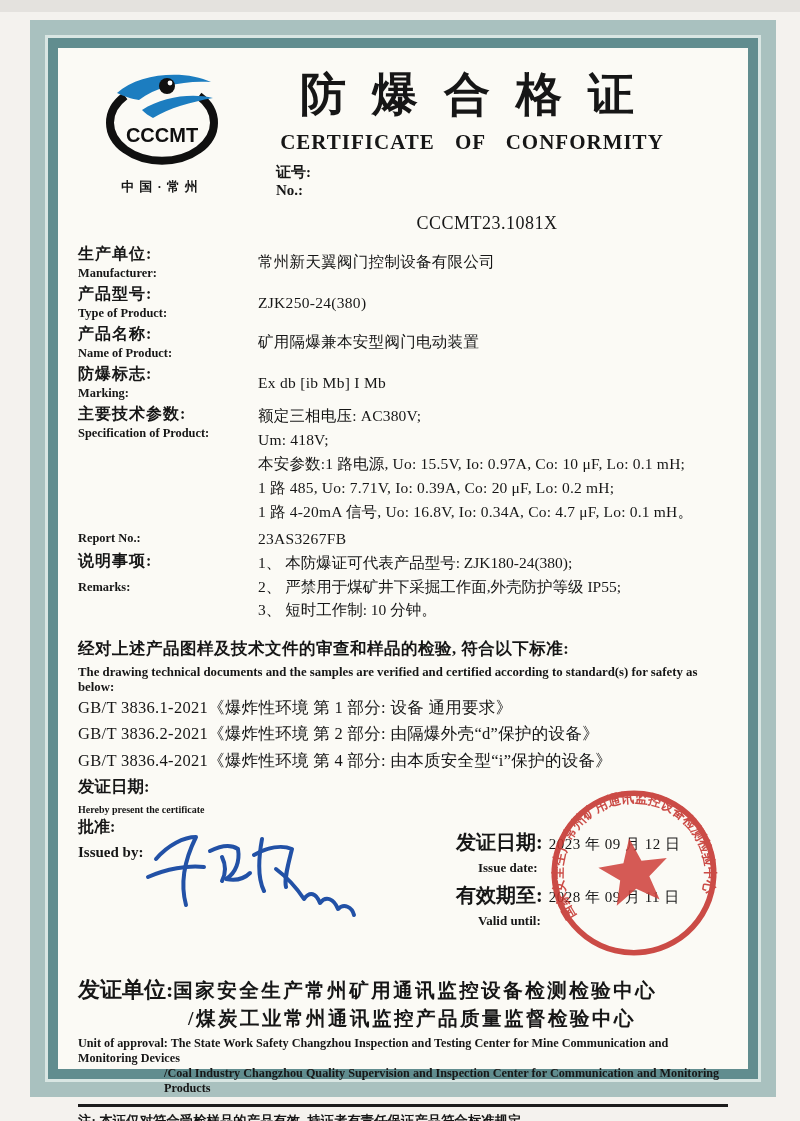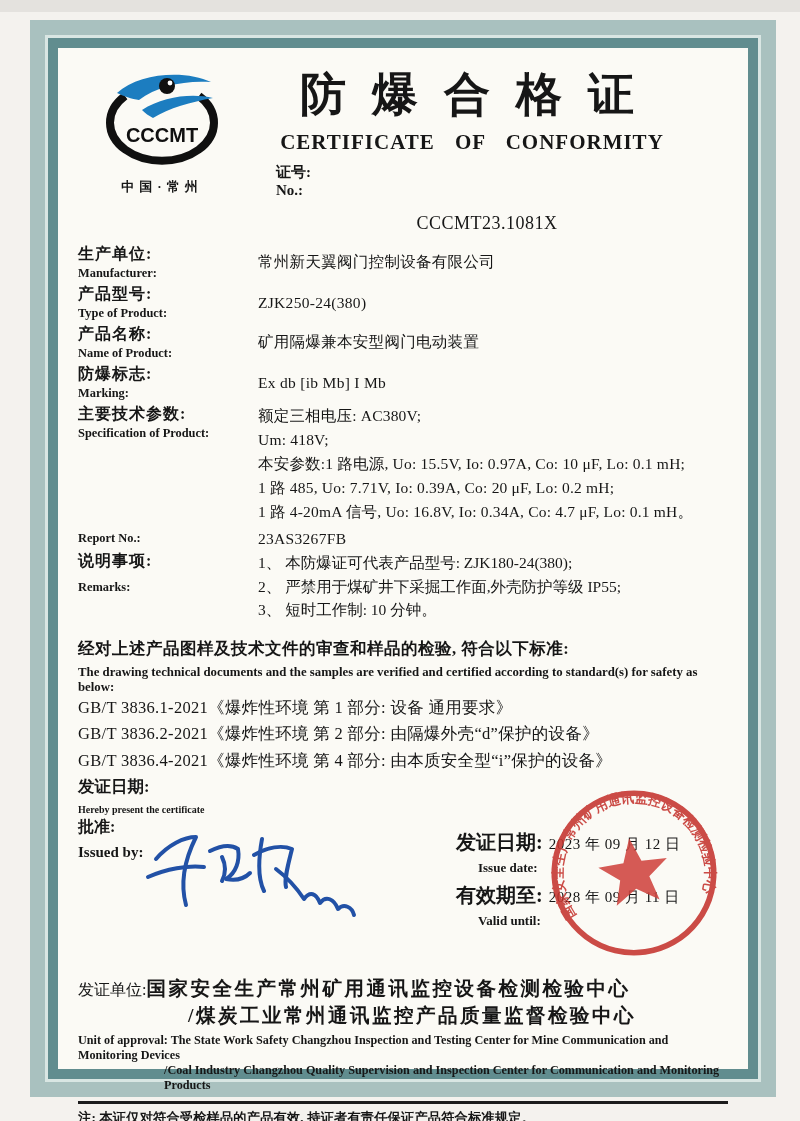--- a/index.html
+++ b/index.html
@@ -55,21 +55,21 @@
   .dates{position:absolute;left:378px;top:12px;width:300px;}
   .drow{display:flex;gap:6px;align-items:baseline;}
   .dlbl-cn{font-size:20px;font-weight:bold;flex:none;}
   .dval{font-size:15px;letter-spacing:0.5px;white-space:nowrap;}
   .dlbl-en{font-size:13px;font-weight:bold;padding-left:22px;margin:4px 0 6px;}
   .stamp{position:absolute;left:468px;top:-32px;width:176px;height:176px;opacity:0.88;transform:rotate(-8deg);}
 
   
   .issuer{margin-top:6px;}
   .issuer-line1{display:flex;align-items:baseline;}
-  .issuer-lbl{font-size:16px;font-weight:normal;flex:none;}
+  .issuer-lbl{font-size:22px;font-weight:bold;flex:none;}
   .issuer-big{font-size:19.5px;font-weight:bold;letter-spacing:2.5px;white-space:nowrap;}
   .issuer-big2{font-size:19.5px;font-weight:bold;letter-spacing:2.5px;margin-left:110px;white-space:nowrap;}
   .issuer-en1{font-size:12.2px;font-weight:bold;margin-top:4px;}
   .issuer-en2{font-size:12.2px;font-weight:bold;margin-left:86px;}
 
   
   .note-block{border-top:3px solid #1c1c1c;margin-top:8px;padding-top:5px;}
   .note-cn{font-size:13.2px;font-weight:bold;letter-spacing:0.2px;}
   .note-en{font-size:12.6px;font-weight:bold;line-height:16.5px;margin-top:2px;}
 </style>

